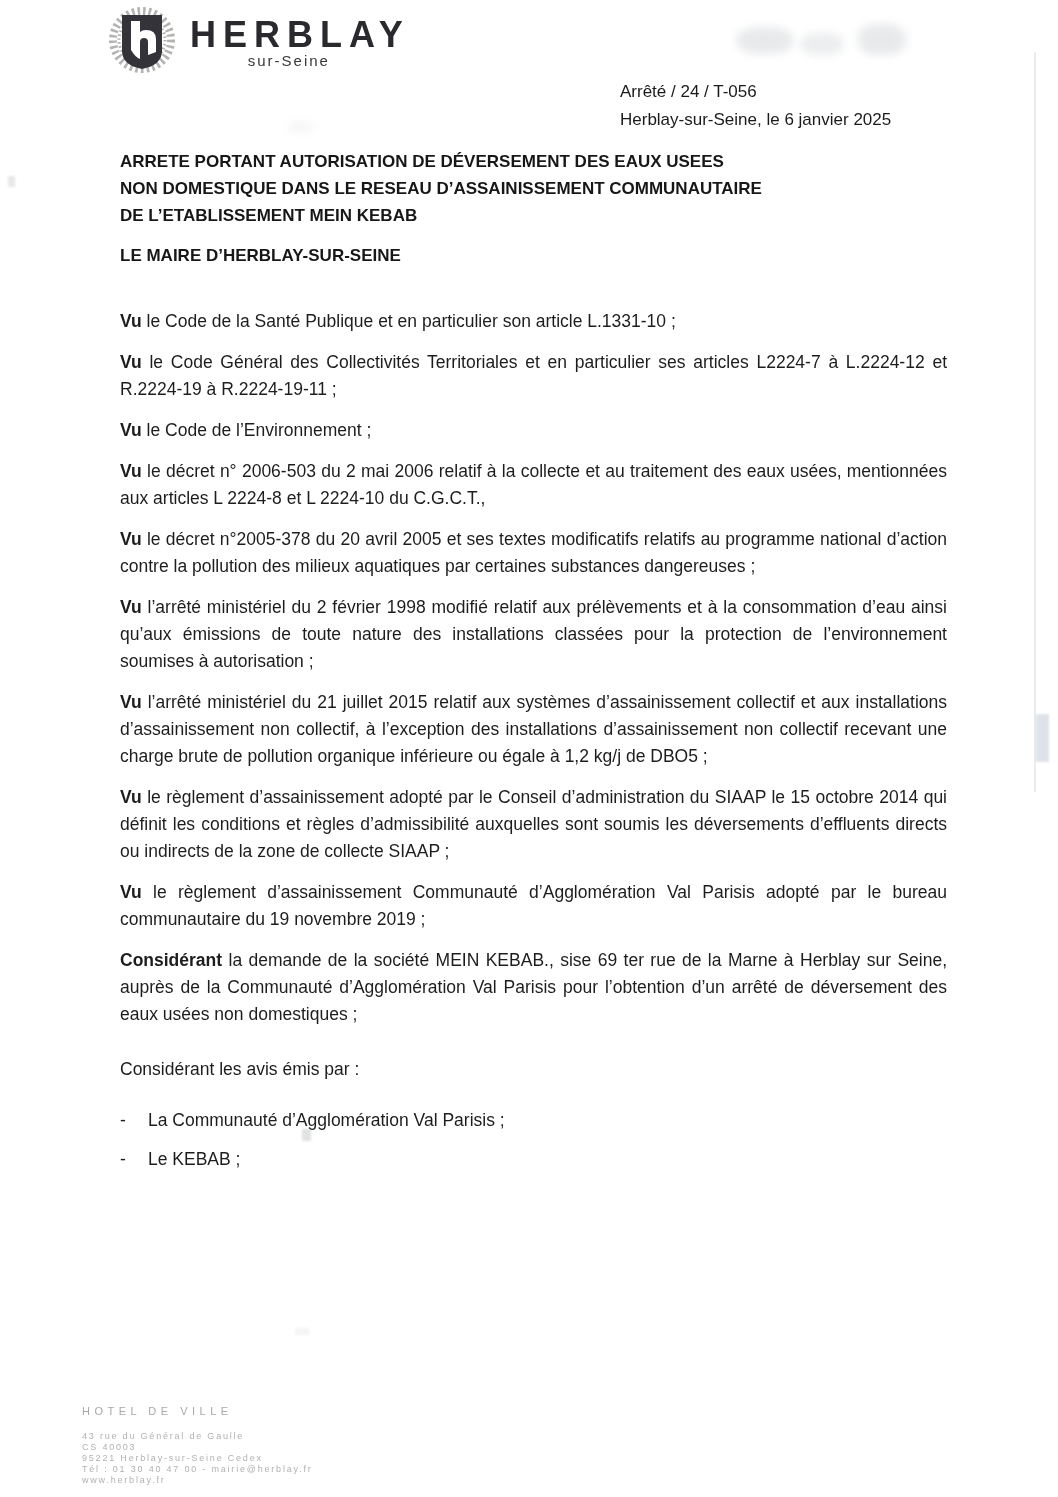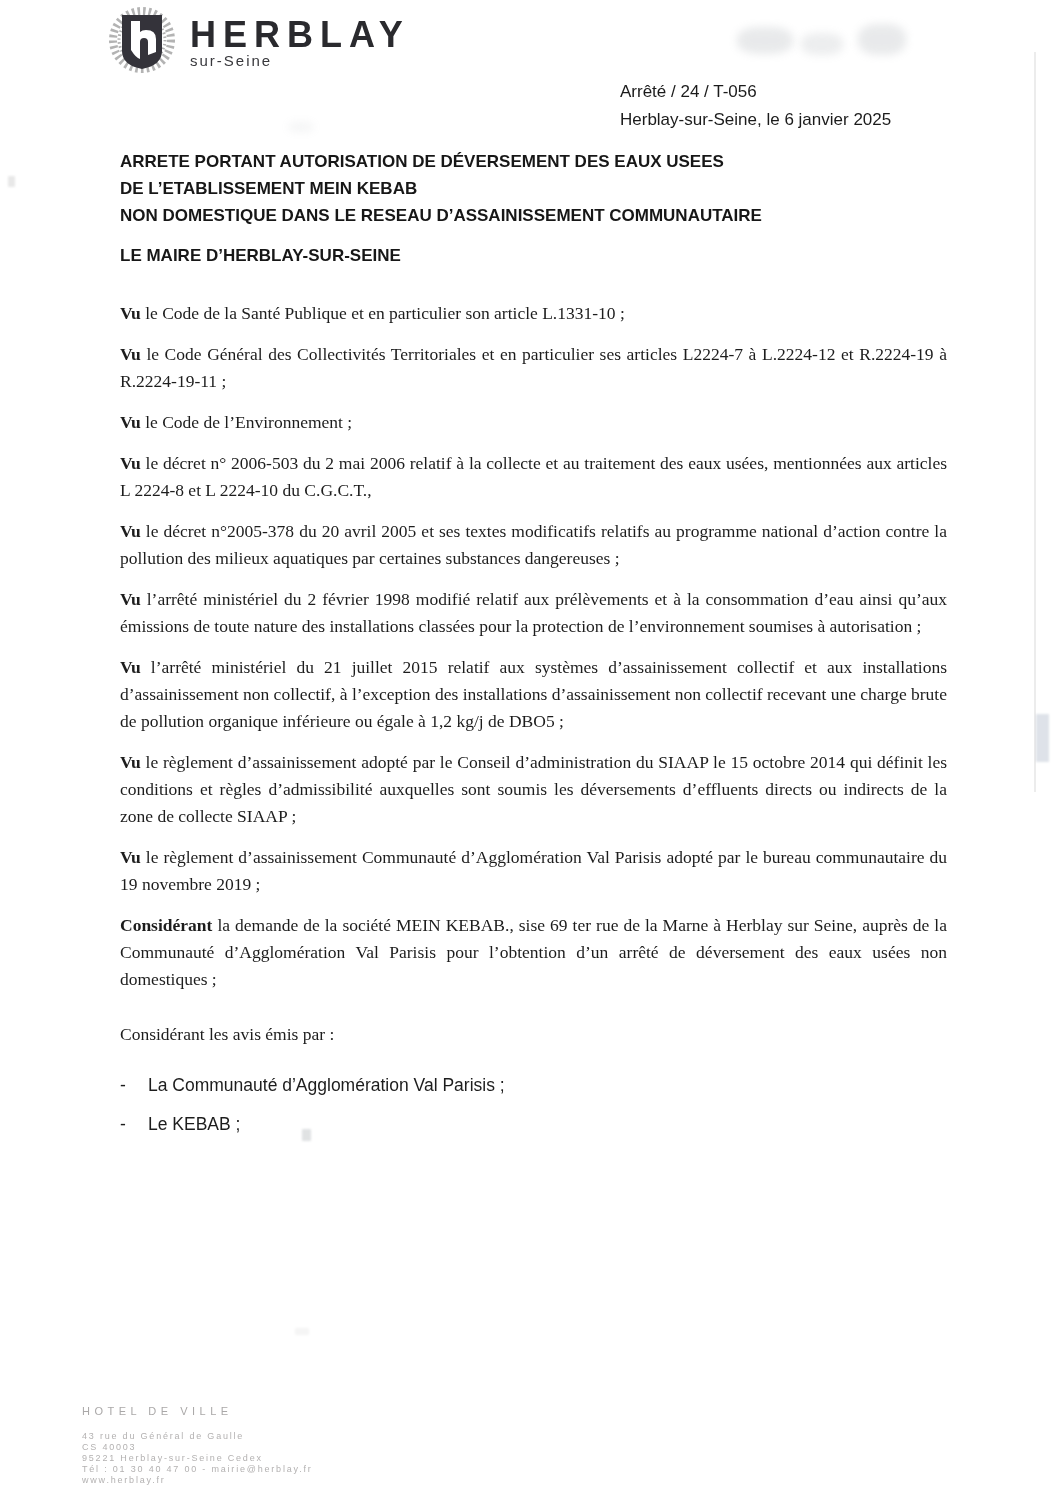--- a/index.html
+++ b/index.html
@@ -15,21 +15,21 @@
   
   .logo{position:absolute;left:106px;top:6px;display:flex;align-items:flex-start;}
   .crest{width:76px;height:68px;flex:0 0 auto;}
   .logo-text{margin-left:8px;margin-top:10px;}
   .logo-name{
     font-size:36px;font-weight:700;letter-spacing:7px;
     color:#2a2a2e;line-height:38px;
   }
   .logo-sub{
     font-size:15px;letter-spacing:2px;color:#38383c;
-    text-align:left;padding-right:22px;margin-top:-2px;
+    text-align:center;padding-right:22px;margin-top:-2px;
   }
   
   .ref-block{
     position:absolute;left:620px;top:78px;
     font-size:17px;font-weight:normal;line-height:28px;color:#1b1b1b;
   }
   
   .doc-title{
     position:absolute;left:120px;top:148px;width:827px;
     text-align:left;font-size:17px;font-weight:bold;line-height:27px;
@@ -38,21 +38,21 @@
   
   .issuer{
     position:absolute;left:120px;top:246px;
     font-size:17px;font-weight:bold;color:#171717;
   }
   
   .body-text{
     position:absolute;left:120px;top:300px;width:827px;
     font-size:17.5px;line-height:27px;color:#1d1d1d;
   }
-  .para{margin:0 0 14px 0;text-align:justify;font-family:Liberation Serif, serif;}
+  .para{margin:8px 0 14px 0;text-align:justify;}
   .para strong{font-weight:bold;}
   .considering-intro{margin-top:28px;font-size:17.5px;}
   .opinion-list{list-style:none;margin:24px 0 0 0;padding:0;}
   .opinion-list li{
     position:relative;padding-left:28px;margin-bottom:12px;
     font-size:17.5px;line-height:27px;
   }
   .opinion-list li::before{
     content:"-";position:absolute;left:0;top:0;
   }
@@ -95,22 +95,22 @@
     </div>
   </div>
 
   <div class="ref-block">
     <div>Arrêté / 24 / T-056</div>
     <div>Herblay-sur-Seine, le 6 janvier 2025</div>
   </div>
 
   <div class="doc-title" id="title-lines">
       <div>ARRETE PORTANT AUTORISATION DE DÉVERSEMENT DES EAUX USEES</div>
+      <div>NON DOMESTIQUE DANS LE RESEAU D’ASSAINISSEMENT COMMUNAUTAIRE</div>
       <div>DE L’ETABLISSEMENT MEIN KEBAB</div>
-      <div>NON DOMESTIQUE DANS LE RESEAU D’ASSAINISSEMENT COMMUNAUTAIRE</div>
     </div>
 
   <div class="issuer">LE MAIRE D’HERBLAY-SUR-SEINE</div>
 
   <div class="body-text">
     <div id="paragraphs">
         <p class="para"><strong>Vu</strong> le Code de la Santé Publique et en particulier son article L.1331-10 ;</p>
         <p class="para"><strong>Vu</strong> le Code Général des Collectivités Territoriales et en particulier ses articles L2224-7 à L.2224-12 et R.2224-19 à R.2224-19-11 ;</p>
         <p class="para"><strong>Vu</strong> le Code de l’Environnement ;</p>
         <p class="para"><strong>Vu</strong> le décret n° 2006-503 du 2 mai 2006 relatif à la collecte et au traitement des eaux usées, mentionnées aux articles L 2224-8 et L 2224-10 du C.G.C.T.,</p>

